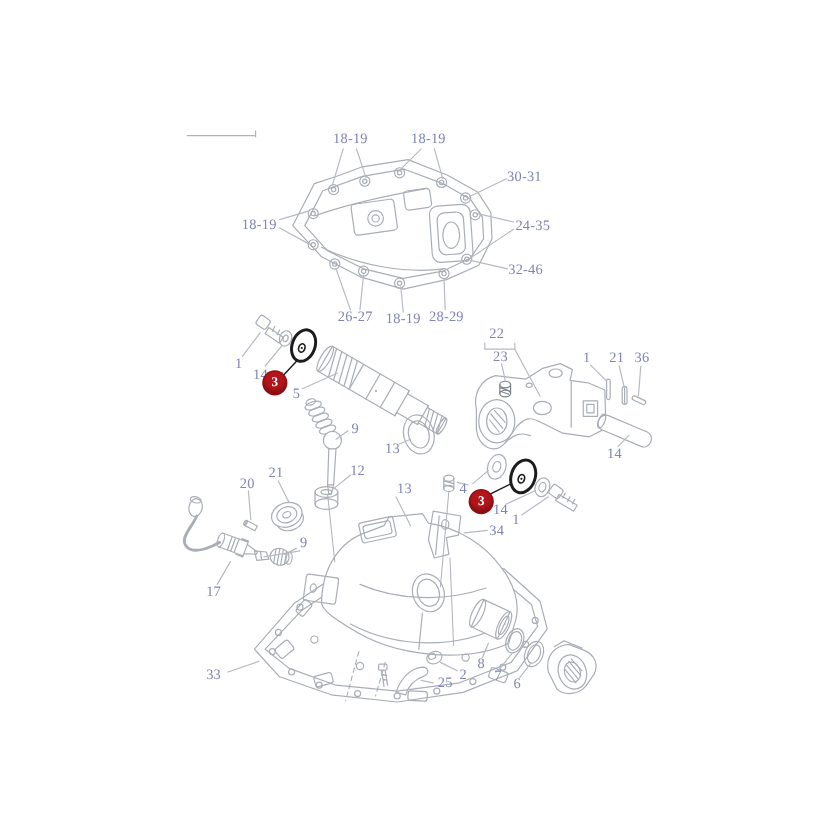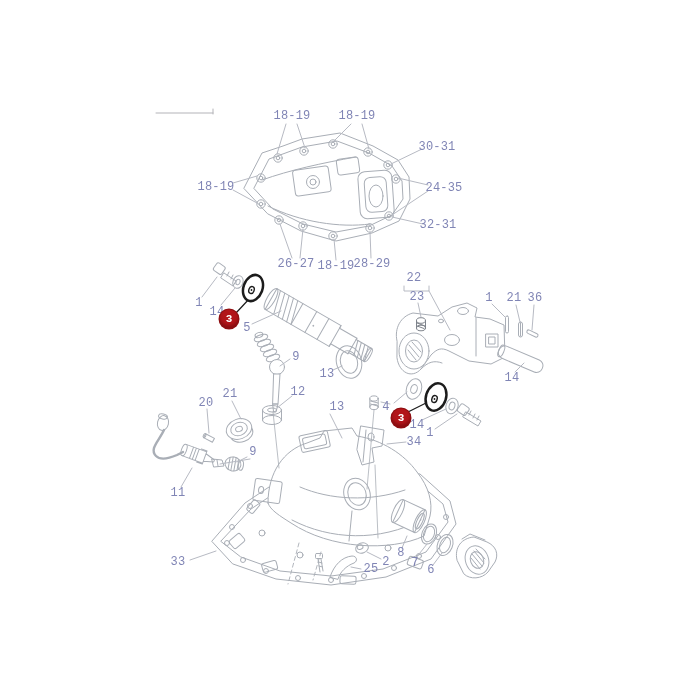--- a/index.html
+++ b/index.html
@@ -1,17 +1,17 @@
 <!DOCTYPE html>
 <html><head>
 <meta charset="utf-8">
 <style>
   html,body{margin:0;padding:0;background:#ffffff;}
   #stage{position:relative;width:700px;height:700px;background:#ffffff;overflow:hidden;
-         font-family:Liberation Mono, monospace;}
+         font-family:Liberation Serif, serif;}
   #lineart{position:absolute;left:0;top:0;}
   .lbl{position:absolute;transform:translate(-50%,-50%);font-size:12px;letter-spacing:.2px;
        color:#8085b5;white-space:nowrap;user-select:none;}
   .badge{position:absolute;width:19px;height:19px;border-radius:50%;
          background:#b2151a;color:#fff;font-weight:bold;font-size:11px;line-height:19px;
          text-align:center;transform:translate(-50%,-50%);
          box-shadow:inset 0 -3px 3px rgba(60,0,0,.35), 0 0 0 1px #8e0f12;}
 </style>
 </head>
 <body>
@@ -323,21 +323,21 @@
       <circle cx="434.5" cy="399" r="0.9" fill="#1c1c1c" stroke="none"></circle>
     </g>
   </g>
 </svg>
 
   <span class="lbl" style="left:292px;top:116px">18-19</span>
   <span class="lbl" style="left:357px;top:116px">18-19</span>
   <span class="lbl" style="left:437px;top:147px">30-31</span>
   <span class="lbl" style="left:216px;top:187px">18-19</span>
   <span class="lbl" style="left:444px;top:188px">24-35</span>
-  <span class="lbl" style="left:438px;top:225px">32-31</span>
+  <span class="lbl" style="left:438px;top:225px">32-46</span>
   <span class="lbl" style="left:296px;top:264px">26-27</span>
   <span class="lbl" style="left:336px;top:266px">18-19</span>
   <span class="lbl" style="left:372px;top:264px">28-29</span>
   <span class="lbl" style="left:199px;top:303px">1</span>
   <span class="lbl" style="left:217px;top:312px">14</span>
   <span class="lbl" style="left:247px;top:328px">5</span>
   <span class="lbl" style="left:296px;top:357px">9</span>
   <span class="lbl" style="left:327px;top:374px">13</span>
   <span class="lbl" style="left:298px;top:392px">12</span>
   <span class="lbl" style="left:414px;top:278px">22</span>
@@ -347,21 +347,21 @@
   <span class="lbl" style="left:535px;top:298px">36</span>
   <span class="lbl" style="left:512px;top:378px">14</span>
   <span class="lbl" style="left:206px;top:403px">20</span>
   <span class="lbl" style="left:230px;top:394px">21</span>
   <span class="lbl" style="left:337px;top:407px">13</span>
   <span class="lbl" style="left:386px;top:407px">4</span>
   <span class="lbl" style="left:417px;top:425px">14</span>
   <span class="lbl" style="left:430px;top:433px">1</span>
   <span class="lbl" style="left:414px;top:442px">34</span>
   <span class="lbl" style="left:253px;top:452px">9</span>
-  <span class="lbl" style="left:178px;top:493px">11</span>
+  <span class="lbl" style="left:178px;top:493px">17</span>
   <span class="lbl" style="left:178px;top:562px">33</span>
   <span class="lbl" style="left:386px;top:562px">2</span>
   <span class="lbl" style="left:371px;top:569px">25</span>
   <span class="lbl" style="left:401px;top:553px">8</span>
   <span class="lbl" style="left:415px;top:563px">7</span>
   <span class="lbl" style="left:431px;top:570px">6</span>
 
   <span class="badge" style="left:229px;top:319px">3</span>
   <span class="badge" style="left:401px;top:418px">3</span>
 

